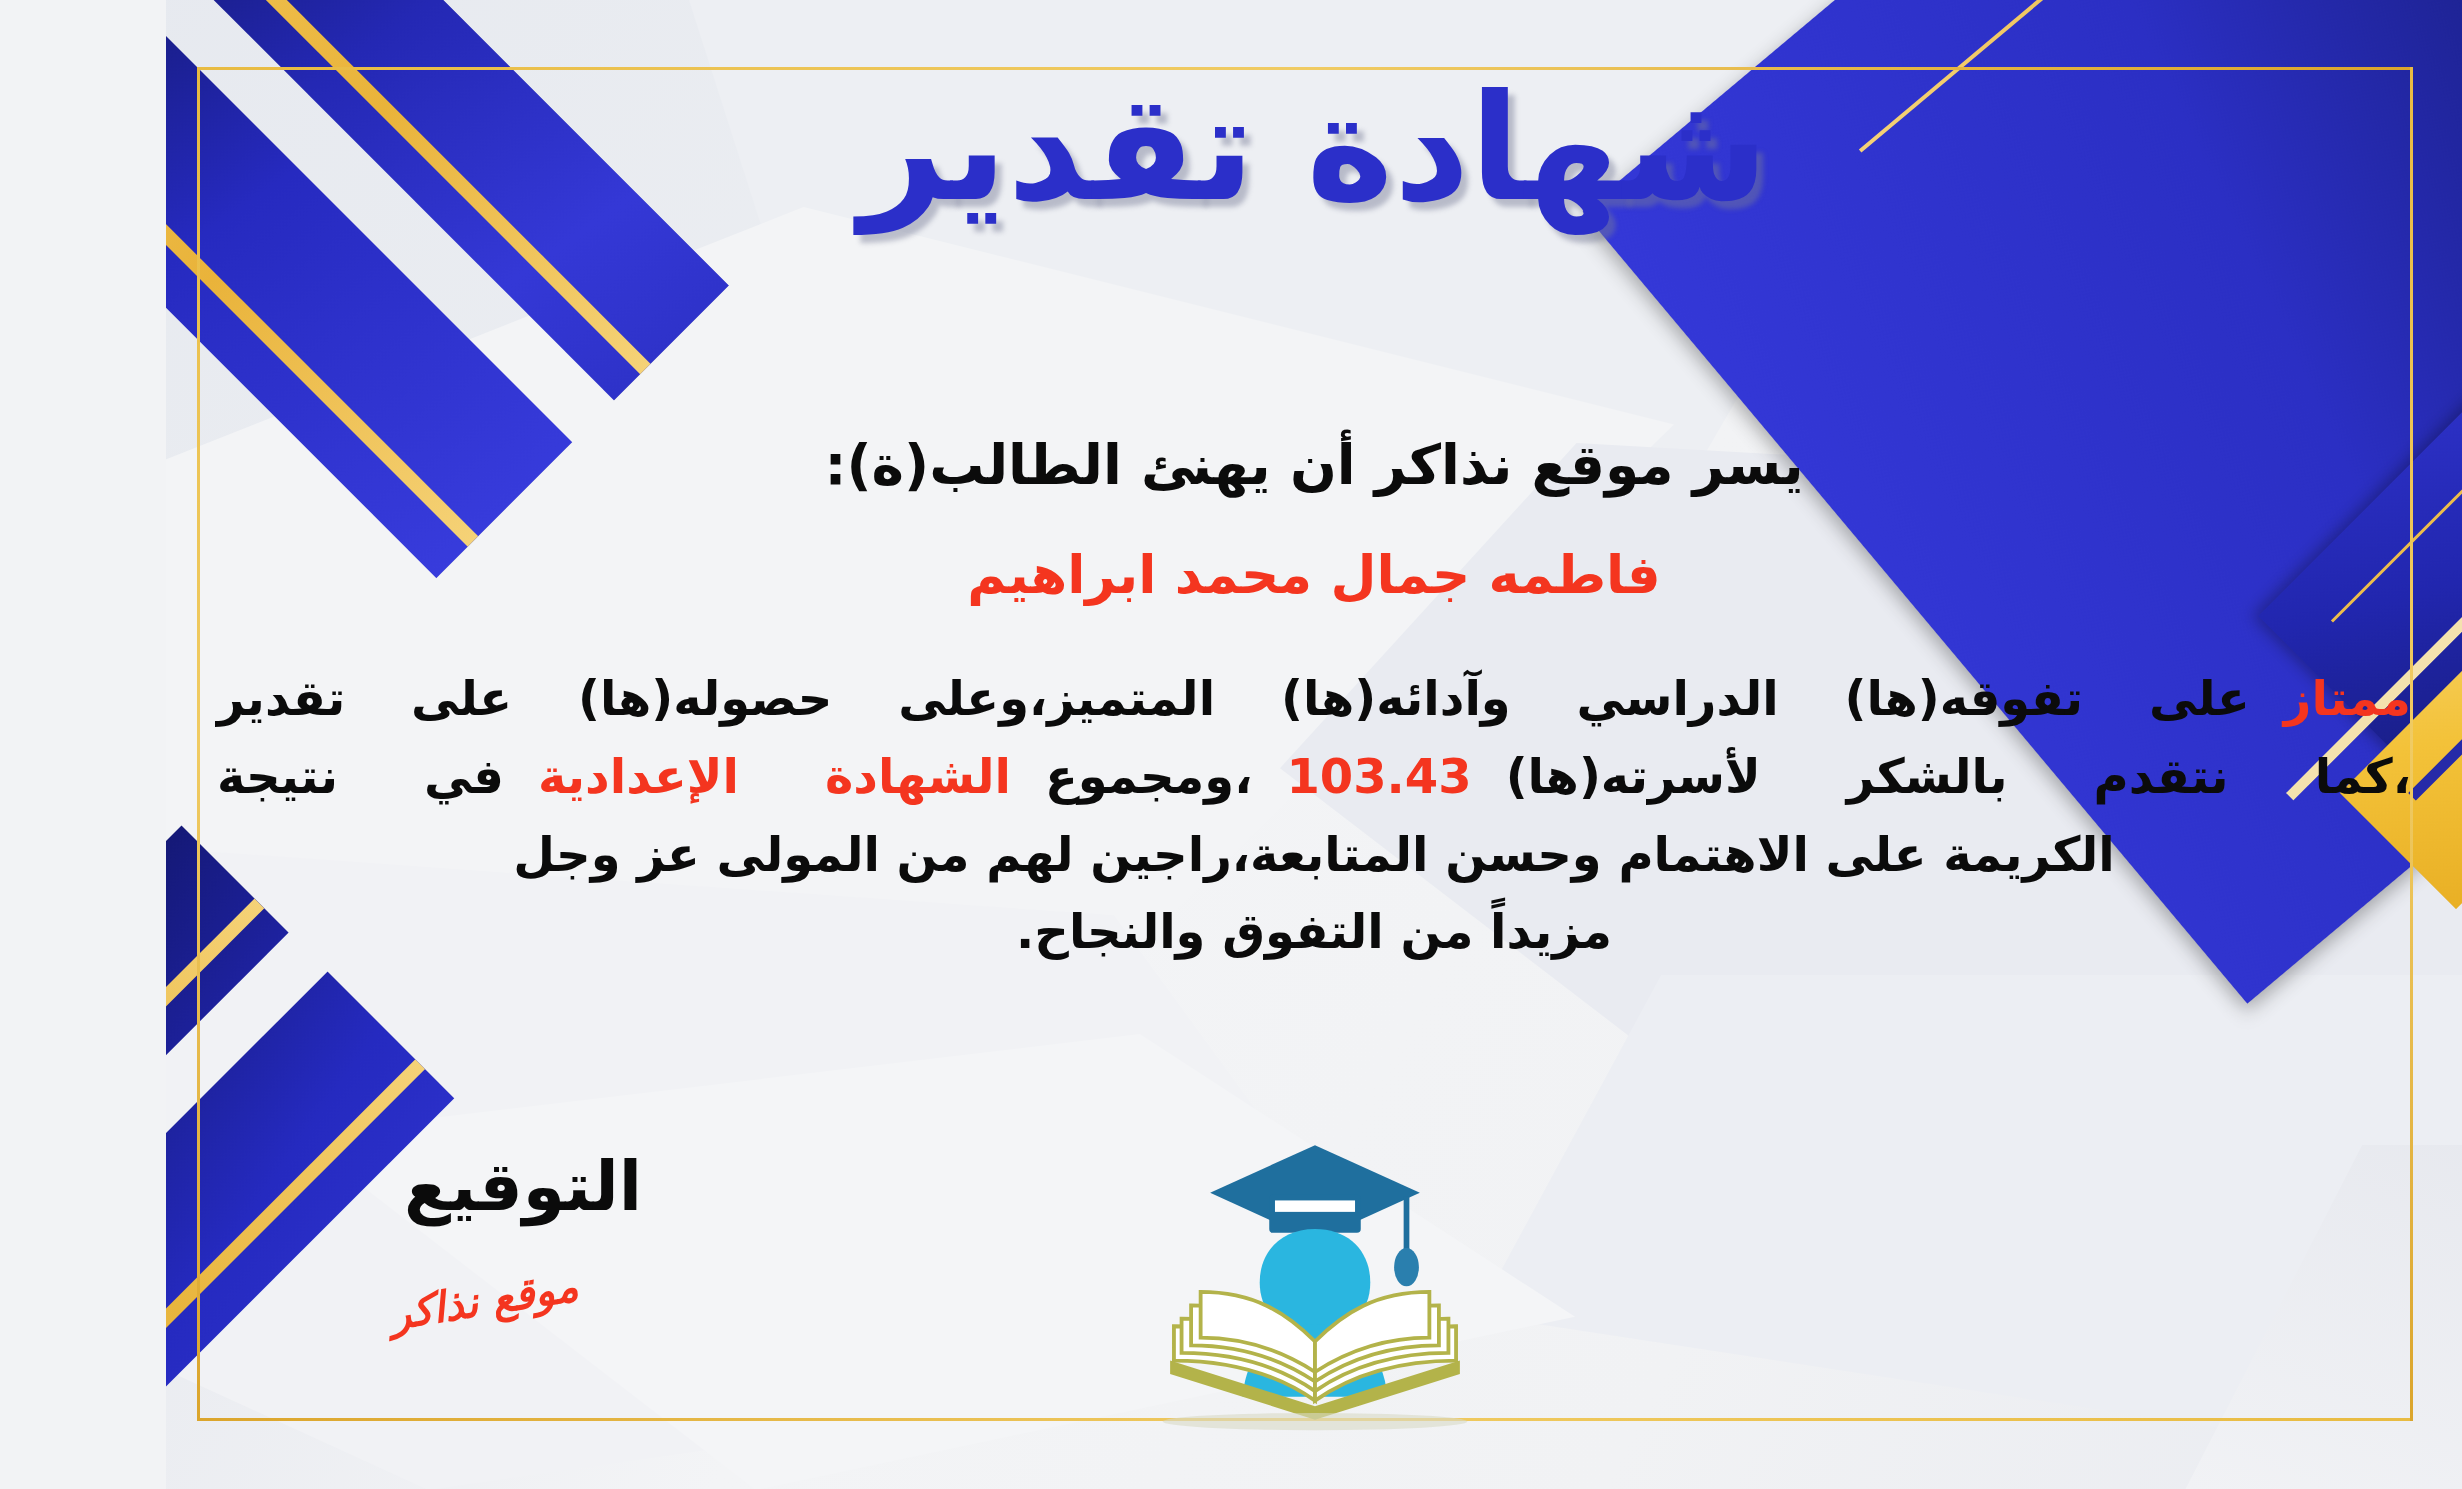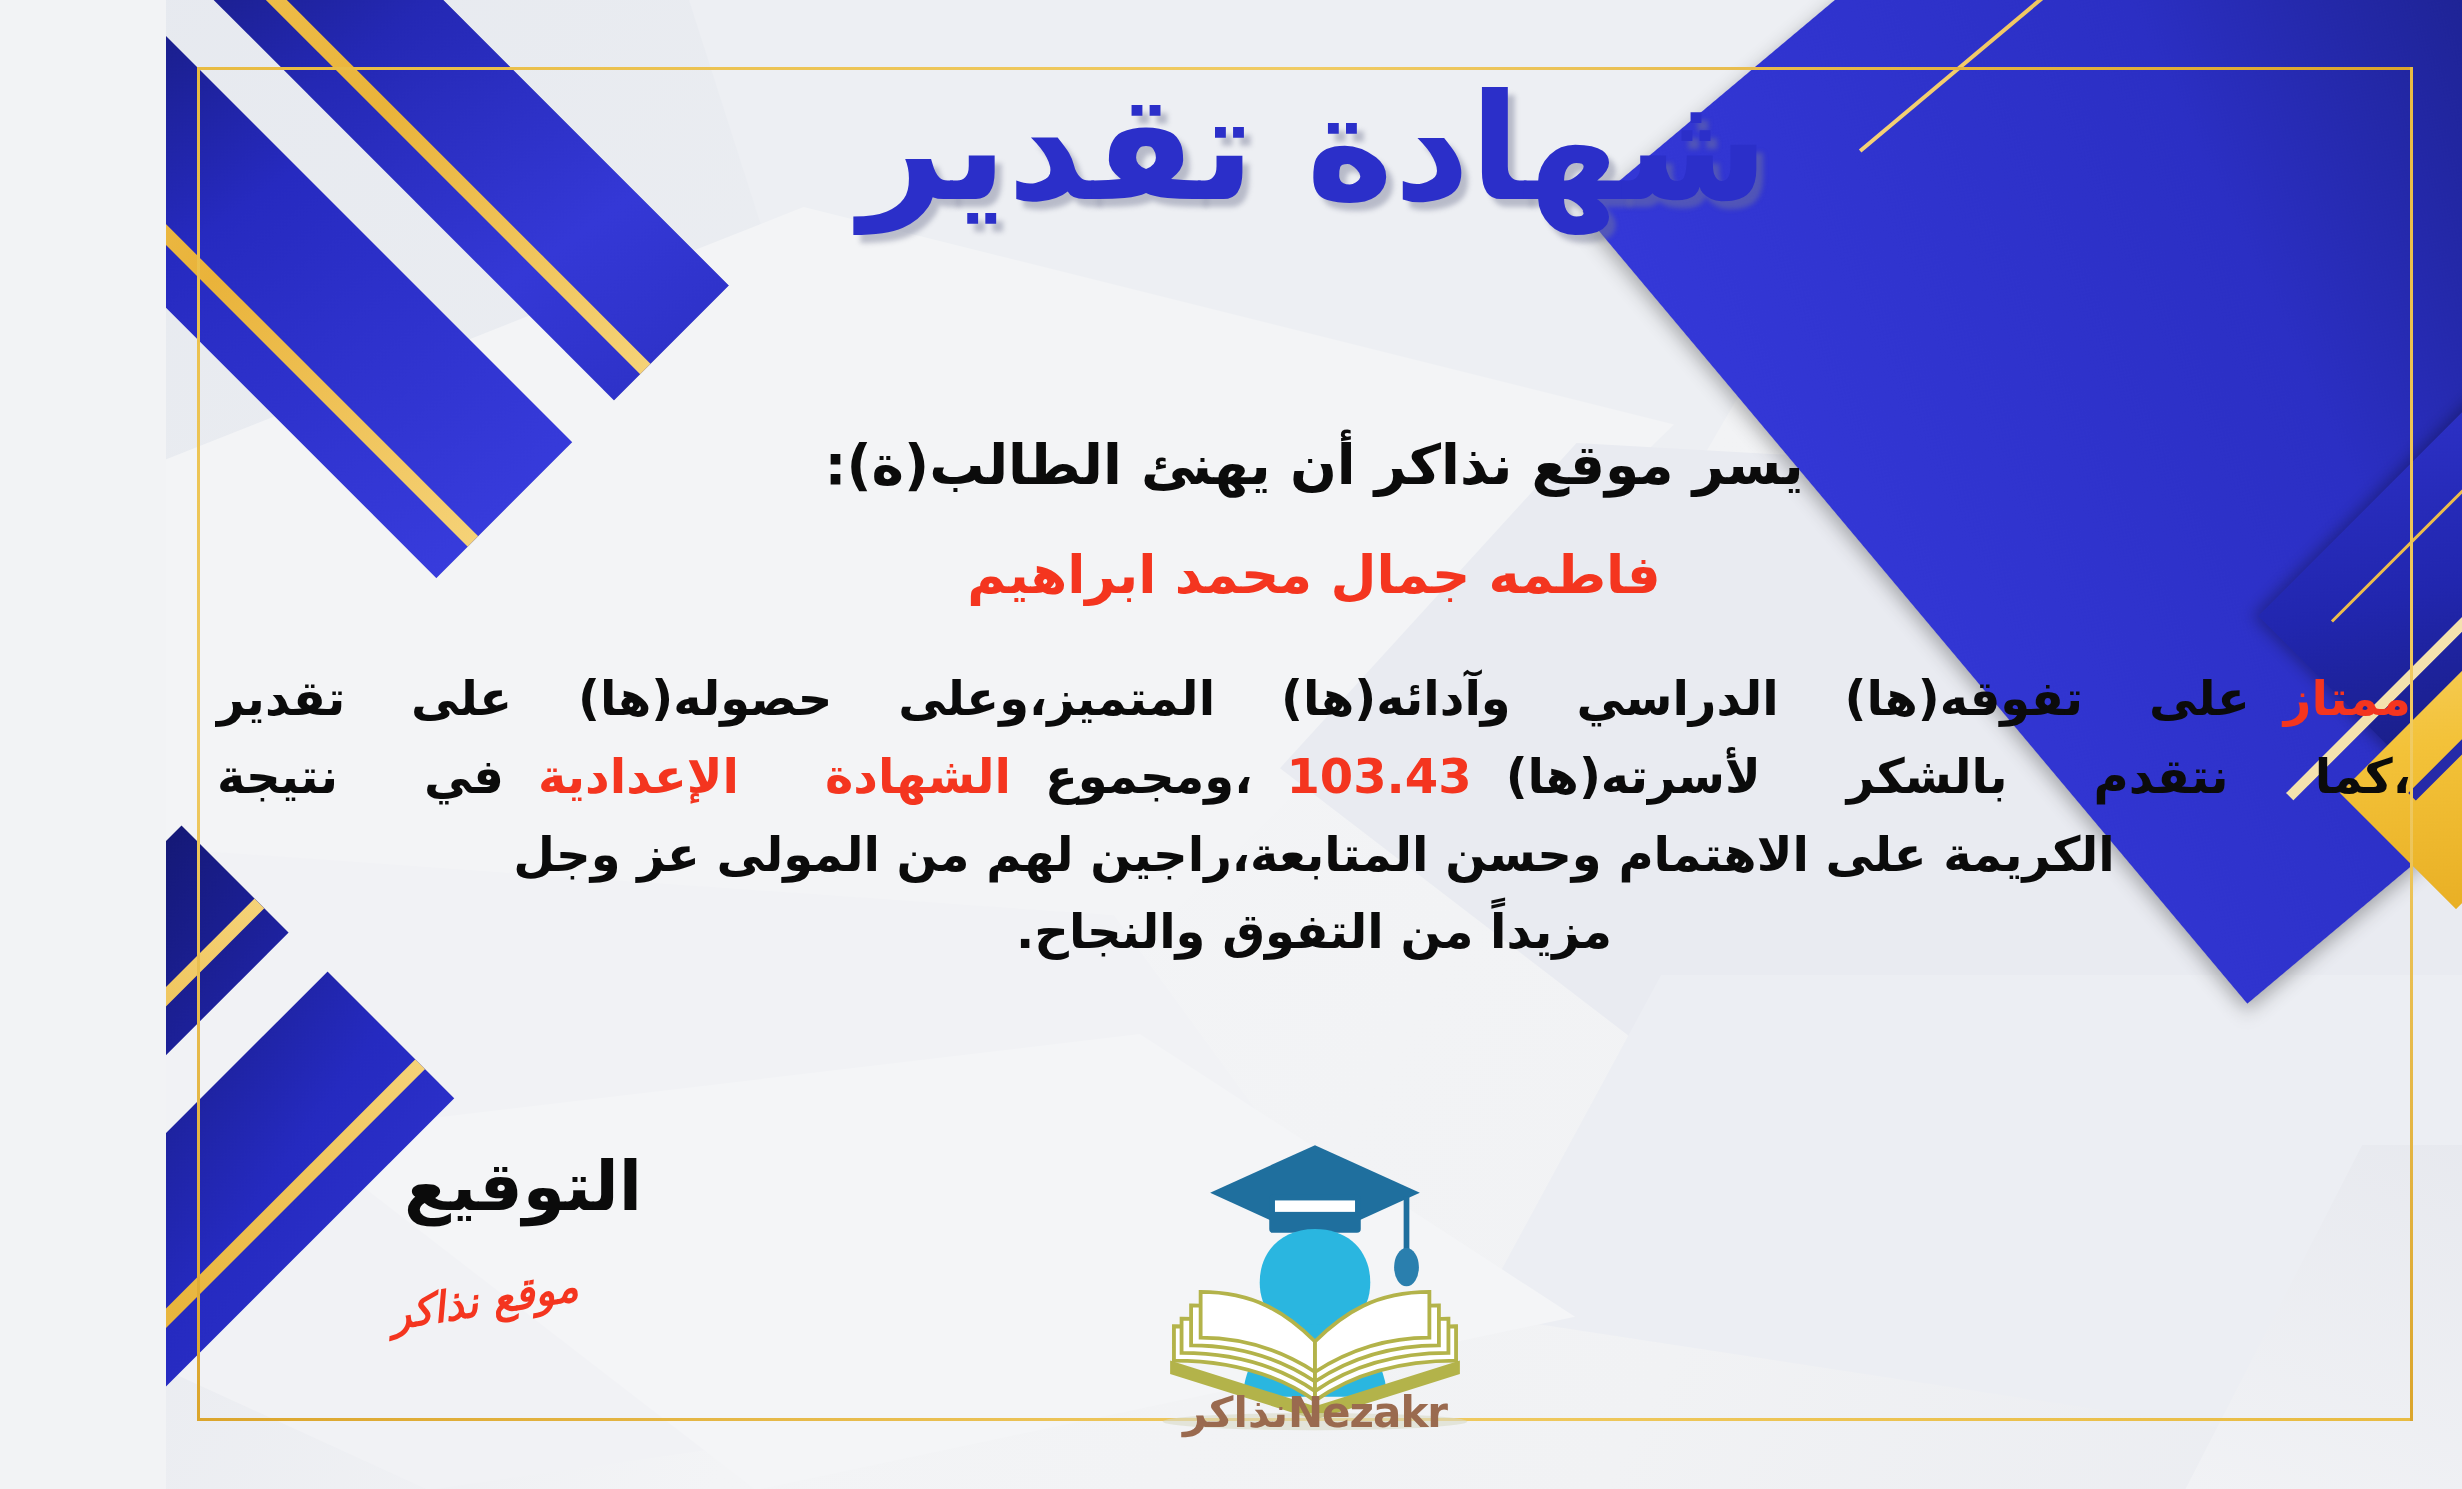--- a/index.html
+++ b/index.html
@@ -310,18 +310,17 @@
         <path d="M200 256 C166 234 128 220 80 220 L80 172 C136 172 170 194 200 224 Z" fill="#ffffff" stroke="#b3b34a" stroke-width="4"></path>
 
         <path d="M200 286 C240 258 290 244 348 244 L348 208 C286 208 236 226 200 256 Z" fill="#ffffff" stroke="#b3b34a" stroke-width="4"></path>
         <path d="M200 276 C238 250 284 236 340 236 L340 200 C280 200 234 218 200 248 Z" fill="#ffffff" stroke="#b3b34a" stroke-width="4"></path>
         <path d="M200 266 C236 242 278 228 330 228 L330 186 C272 186 232 206 200 236 Z" fill="#ffffff" stroke="#b3b34a" stroke-width="4"></path>
         <path d="M200 256 C234 234 272 220 320 220 L320 172 C264 172 230 194 200 224 Z" fill="#ffffff" stroke="#b3b34a" stroke-width="4"></path>
 
         <path d="M48 244 L200 292 L352 244 L352 258 L200 306 L48 258 Z" fill="#b3b34a"></path>
         <ellipse cx="200" cy="308" rx="160" ry="9" fill="#d9dbc6" opacity="0.6"></ellipse>
       </svg>
-      <div class="logo-text">Nezakrنذاكر</div>
     </div>
 
   </div>
 </div>
 
 
 </body></html>

